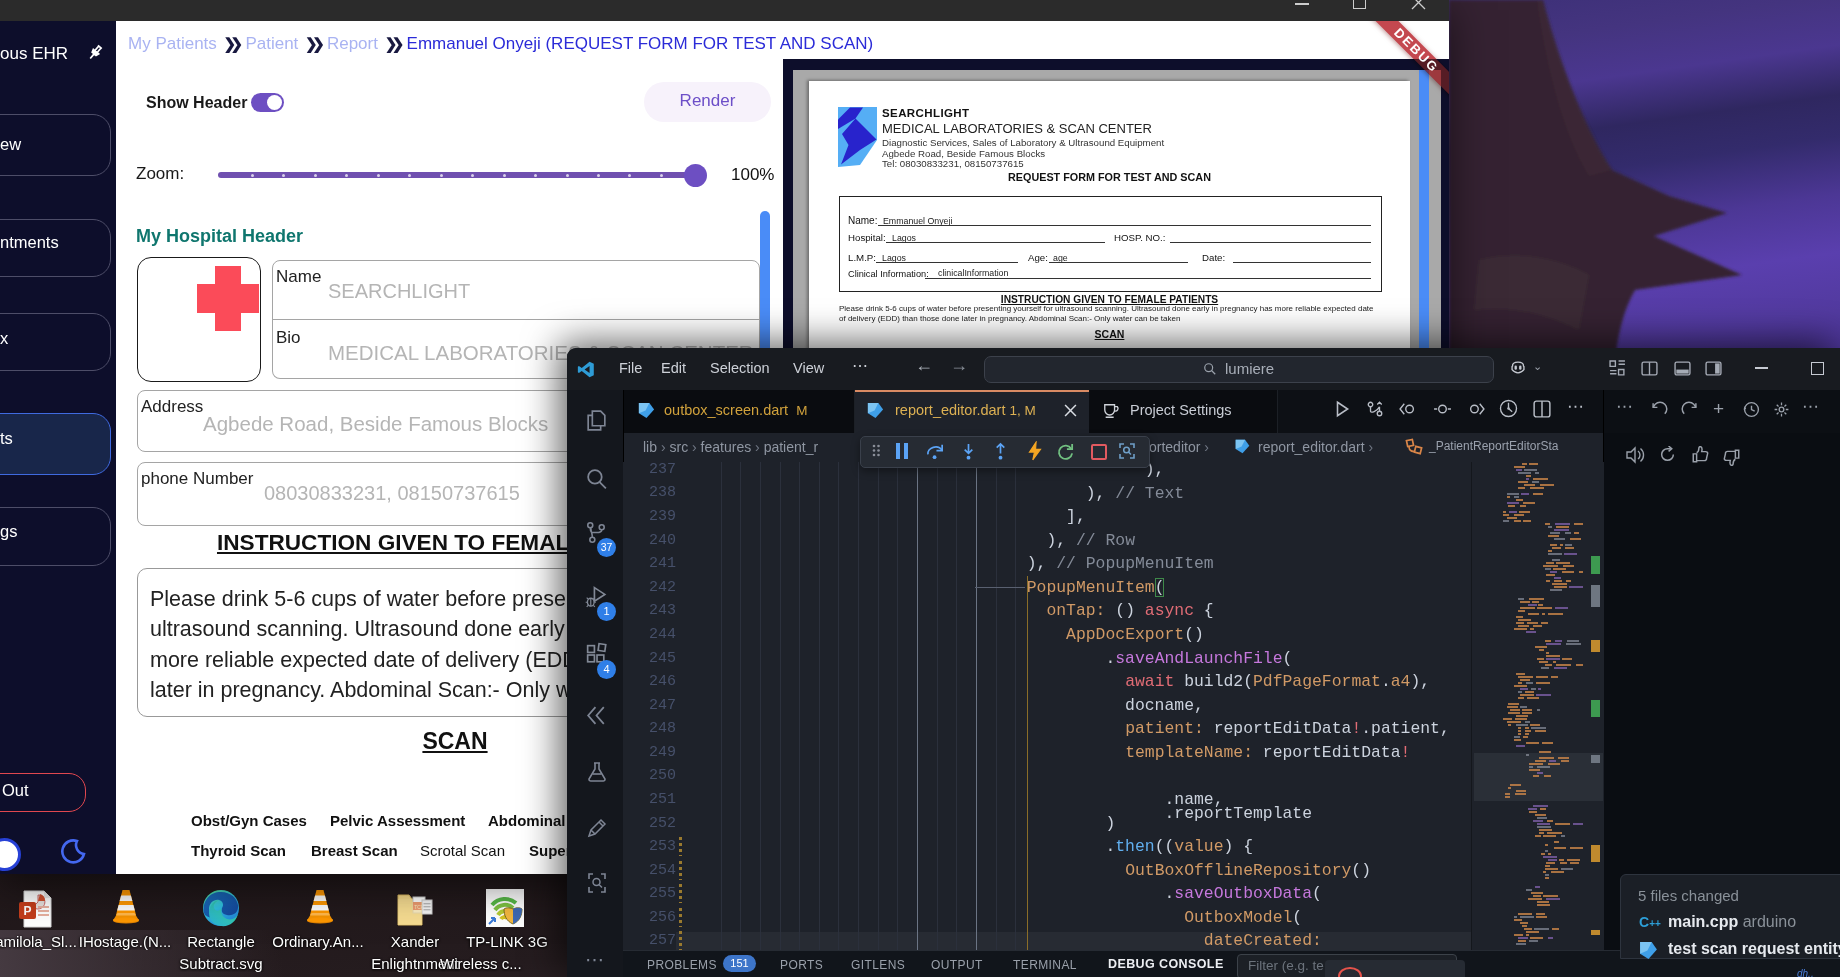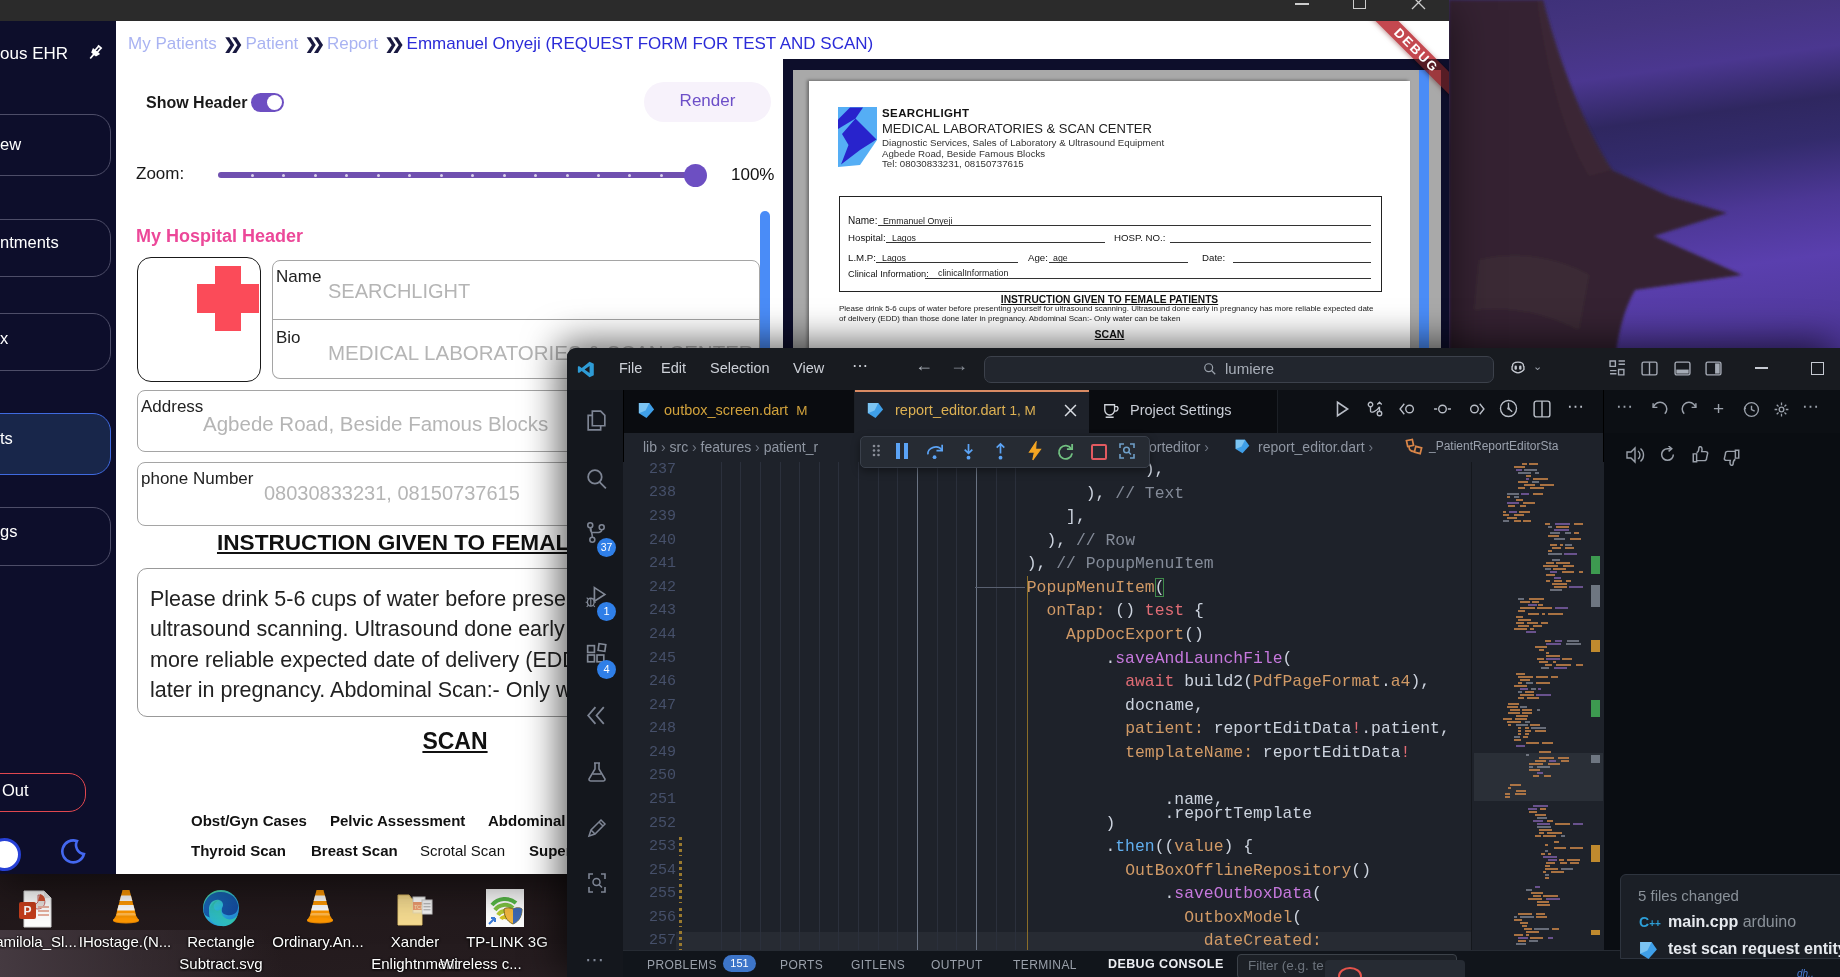--- a/index.html
+++ b/index.html
@@ -182,21 +182,21 @@
 <div style="position:absolute;left:471px;top:174px;width:3px;height:3px;border-radius:50%;background:rgba(255,255,255,.75)"></div>
 <div style="position:absolute;left:503px;top:174px;width:3px;height:3px;border-radius:50%;background:rgba(255,255,255,.75)"></div>
 <div style="position:absolute;left:534px;top:174px;width:3px;height:3px;border-radius:50%;background:rgba(255,255,255,.75)"></div>
 <div style="position:absolute;left:566px;top:174px;width:3px;height:3px;border-radius:50%;background:rgba(255,255,255,.75)"></div>
 <div style="position:absolute;left:597px;top:174px;width:3px;height:3px;border-radius:50%;background:rgba(255,255,255,.75)"></div>
 <div style="position:absolute;left:628px;top:174px;width:3px;height:3px;border-radius:50%;background:rgba(255,255,255,.75)"></div>
 <div style="position:absolute;left:660px;top:174px;width:3px;height:3px;border-radius:50%;background:rgba(255,255,255,.75)"></div>
   <div class="abs" style="left:684px;top:164px;width:23px;height:23px;border-radius:50%;background:#6d4fc2"></div>
   <div class="abs" style="left:731px;top:165px;font-size:17px;color:#111">100%</div>
 
-  <div class="abs" style="left:136px;top:226px;font-size:18px;font-weight:bold;color:#ec4899">My Hospital Header</div>
+  <div class="abs" style="left:136px;top:226px;font-size:18px;font-weight:bold;color:#0f766e">My Hospital Header</div>
   <div class="abs" style="left:137px;top:257px;width:122px;height:123px;border:1.5px solid #1a1a1a;border-radius:14px;background:#fff"></div>
   <div class="abs" style="left:215px;top:266px;width:26px;height:65px;background:#fb4b59"></div>
   <div class="abs" style="left:197px;top:284px;width:62px;height:29px;background:#fb4b59"></div>
 
   <div class="abs" style="left:272px;top:260px;width:486px;height:58px;border:1px solid #a5a5a5;border-radius:8px 8px 0 0"></div>
   <div class="abs" style="left:276px;top:267px;font-size:17px;color:#222">Name</div>
   <div class="abs" style="left:328px;top:280px;font-size:20px;color:#b5b5b5">SEARCHLIGHT</div>
   <div class="abs" style="left:272px;top:318px;width:486px;height:60px;border:1px solid #a5a5a5;border-top:none;border-radius:0 0 8px 8px"></div>
   <div class="abs" style="left:276px;top:328px;font-size:17px;color:#222">Bio</div>
   <div class="abs" style="left:328px;top:341px;font-size:20.5px;color:#b5b5b5;white-space:nowrap">MEDICAL LABORATORIES &amp; SCAN CENTER</div>
@@ -234,20 +234,21 @@
   <svg class="abs" style="left:838px;top:107px" width="39" height="60" viewBox="0 0 39 60">
     <polygon points="0,0 39,0 39,33 22,58 0,60" fill="#55aef5"></polygon>
     <polygon points="12,0.5 25,0.5 17.5,11.5 0,22 0,12.5" fill="#2823cc"></polygon>
     <polygon points="17.5,11.5 38.5,32.5 22,43 3,57.5 10.5,38 4,27" fill="#2823cc"></polygon>
   </svg>
   <div class="abs" style="left:882px;top:107px;font-size:11.5px;font-weight:bold;color:#111;letter-spacing:.4px">SEARCHLIGHT</div>
   <div class="abs" style="left:882px;top:121px;font-size:13px;color:#222">MEDICAL LABORATORIES &amp; SCAN CENTER</div>
   <div class="abs" style="left:882px;top:137px;font-size:9.7px;color:#333">Diagnostic Services, Sales of Laboratory &amp; Ultrasound Equipment</div>
   <div class="abs" style="left:882px;top:147.5px;font-size:9.7px;color:#333">Agbede Road, Beside Famous Blocks</div>
   <div class="abs" style="left:882px;top:158px;font-size:9.7px;color:#333">Tel: 08030833231, 08150737615</div>
+  <div class="abs" style="left:809px;top:171px;width:601px;text-align:center;font-size:10.8px;font-weight:bold;color:#111">REQUEST FORM FOR TEST AND SCAN</div>
 
   <div class="abs" style="left:839px;top:196px;width:541px;height:94px;border:1.2px solid #222"></div>
   <div class="abs" style="left:848px;top:215px;font-size:10px;color:#111">Name:</div>
   <div class="abs" style="left:883px;top:215.5px;font-size:8.8px;color:#222">Emmanuel Onyeji</div>
   <div class="abs" style="left:878px;top:225px;width:493px;height:1px;background:#333"></div>
   <div class="abs" style="left:848px;top:232px;font-size:9.7px;color:#111">Hospital:</div>
   <div class="abs" style="left:892px;top:232.5px;font-size:8.8px;color:#222">Lagos</div>
   <div class="abs" style="left:886px;top:242px;width:219px;height:1px;background:#333"></div>
   <div class="abs" style="left:1114px;top:232px;font-size:9.7px;color:#111">HOSP. NO.:</div>
   <div class="abs" style="left:1170px;top:242px;width:201px;height:1px;background:#333"></div>
@@ -522,21 +523,21 @@
 <div class="ln" style="top:858.7px">254</div>
 <div class="ln" style="top:882.3px">255</div>
 <div class="ln" style="top:905.8px">256</div>
 <div class="ln" style="top:929.4px">257</div>
         <div class="cl" style="top:458.0px">                                            ),</div>
 <div class="cl" style="top:481.6px">                                      ),<span style="color:#848b98"> // Text</span></div>
 <div class="cl" style="top:505.1px">                                    ],</div>
 <div class="cl" style="top:528.7px">                                  ),<span style="color:#848b98"> // Row</span></div>
 <div class="cl" style="top:552.3px">                                ),<span style="color:#848b98"> // PopupMenuItem</span></div>
 <div class="cl" style="top:575.9px">                                <span style="color:#d19a66">PopupMenuItem</span><span style="outline:1px solid #3f8a4a;outline-offset:-1px">(</span></div>
-<div class="cl" style="top:599.4px">                                  <span style="color:#d19a66">onTap:</span> () <span style="color:#e06c75">test</span> {</div>
+<div class="cl" style="top:599.4px">                                  <span style="color:#d19a66">onTap:</span> () <span style="color:#e06c75">async</span> {</div>
 <div class="cl" style="top:623.0px">                                    <span style="color:#d19a66">AppDocExport</span>()</div>
 <div class="cl" style="top:646.6px">                                        .<span style="color:#c678dd">saveAndLaunchFile</span>(</div>
 <div class="cl" style="top:670.1px">                                          <span style="color:#e06c75">await</span> build2(<span style="color:#d19a66">PdfPageFormat</span>.<span style="color:#d19a66">a4</span>),</div>
 <div class="cl" style="top:693.7px">                                          docname,</div>
 <div class="cl" style="top:717.3px">                                          <span style="color:#d19a66">patient:</span> reportEditData<span style="color:#e06c75">!</span>.patient,</div>
 <div class="cl" style="top:740.8px">                                          <span style="color:#d19a66">templateName:</span> reportEditData<span style="color:#e06c75">!</span></div>
 <div class="cl" style="top:802px">                                              .reportTemplate</div>
 <div class="cl" style="top:788.0px">                                              .name,</div>
 <div class="cl" style="top:811.5px">                                        )</div>
 <div class="cl" style="top:835.1px">                                        .<span style="color:#61afef">then</span>((<span style="color:#d19a66">value</span>) {</div>

